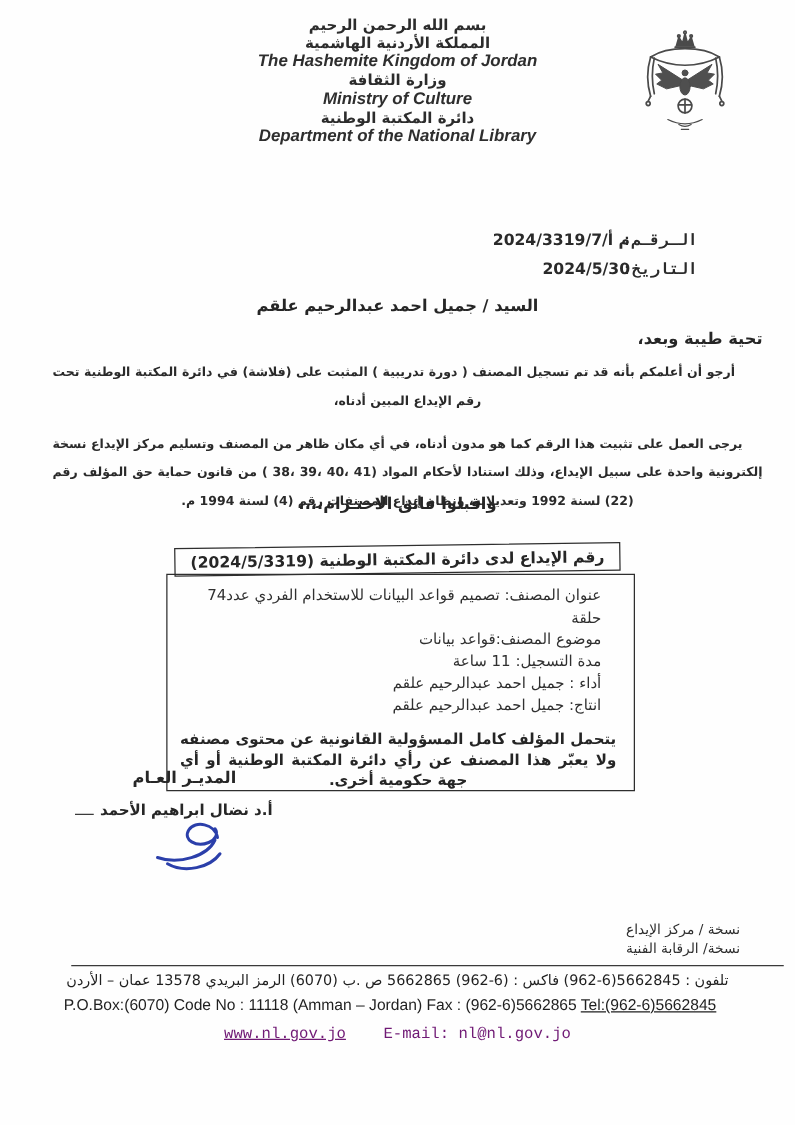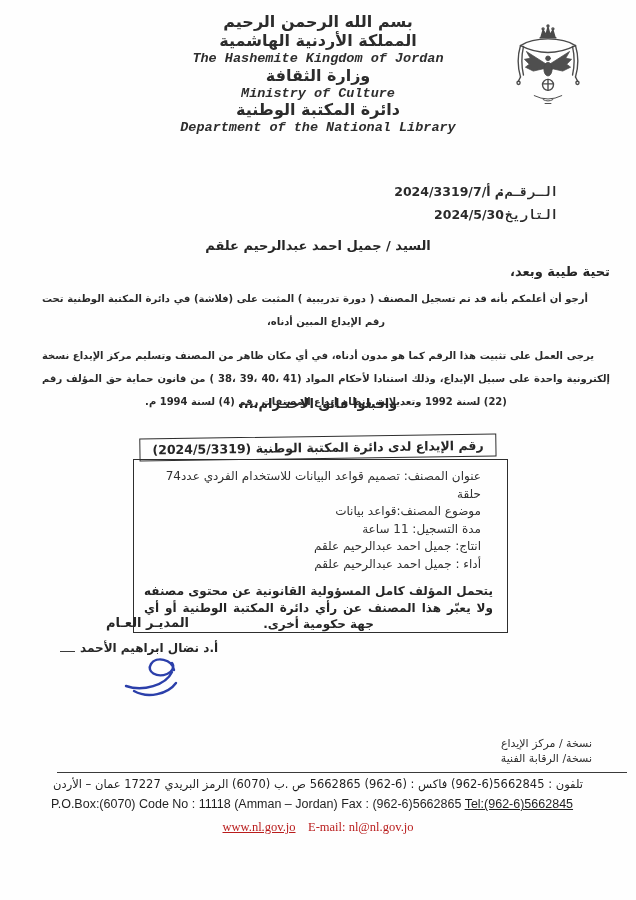--- a/index.html
+++ b/index.html
@@ -1,22 +1,22 @@
 <!DOCTYPE html>
 <html lang="ar"><head>
 <meta charset="utf-8">
 <style>
   html,body{margin:0;padding:0;background:#e8e8e8;}
   .page{position:relative;width:636px;height:900px;background:#fefefe;margin:0 auto;
         font-family:"DejaVu Sans",sans-serif;color:#262626;overflow:hidden;}
 
   
   .letterhead{position:absolute;top:13px;left:0;right:0;text-align:center;line-height:1.18;}
-  .lh-ar{font-weight:bold;font-size:16px;color:#2c2c2c;}
-  .lh-en{font-family:Liberation Mono, monospace;font-style:italic;font-weight:bold;font-size:13.5px;color:#2e2e2e;}
+  .lh-ar{font-weight:bold;font-size:12px;color:#2c2c2c;}
+  .lh-en{font-family:Liberation Sans, sans-serif;font-style:italic;font-weight:bold;font-size:13.5px;color:#2e2e2e;}
   .emblem{position:absolute;top:22px;left:498px;width:100px;height:108px;}
 
   
   .ref-block{position:absolute;top:184px;right:78px;direction:rtl;font-weight:bold;font-size:12.5px;color:#2a2a2a;}
   .ref-row{display:flex;direction:rtl;margin-bottom:7px;}
   .ref-label{width:54px;font-family:Liberation Mono, monospace;}
   .ref-value{white-space:nowrap;}
 
   
   .addressee{position:absolute;top:238px;left:0;right:0;text-align:center;font-weight:bold;font-size:13px;direction:rtl;}
@@ -46,21 +46,21 @@
 
   
   .copies{position:absolute;top:736px;right:44px;direction:rtl;text-align:right;font-size:11px;line-height:15px;color:#2d2d2d;}
 
   
   .footer-sep{position:absolute;top:772px;left:57px;right:9px;border-top:1.4px solid #3a3a3a;}
   .footer-ar{position:absolute;top:777px;left:0;right:0;text-align:center;direction:rtl;font-size:11.5px;color:#1f1f1f;}
   .footer-en{position:absolute;top:797px;left:0;right:12px;text-align:center;direction:ltr;
              font-family:"Liberation Sans",sans-serif;font-size:12.5px;color:#1f1f1f;}
   .footer-web{position:absolute;top:820px;left:0;right:0;text-align:center;direction:ltr;
-              font-family:Liberation Serif, serif;font-size:12.5px;color:#b91c1c;}
+              font-family:Liberation Mono, monospace;font-size:12.5px;color:#701a75;}
 </style>
 </head>
 <body>
 
 <div class="page">
 
   <div class="letterhead">
     <div class="lh-ar">بسم الله الرحمن الرحيم</div>
     <div class="lh-ar">المملكة الأردنية الهاشمية</div>
     <div class="lh-en">The Hashemite Kingdom of Jordan</div>
@@ -117,22 +117,22 @@
   <div class="para para1">أرجو أن أعلمكم بأنه قد تم تسجيل المصنف ( دورة تدريبية ) المثبت على (فلاشة) في دائرة المكتبة الوطنية تحت رقم الإيداع المبين أدناه،</div>
   <div class="para para2"><span>يرجى العمل على تثبيت هذا الرقم كما هو مدون أدناه، في أي مكان ظاهر من المصنف وتسليم مركز الإيداع نسخة  إلكترونية واحدة على سبيل الإيداع، وذلك استنادا لأحكام المواد </span><span dir="ltr">( 38، 39، 40، 41)</span><span> من قانون حماية حق المؤلف رقم (22) لسنة 1992 وتعديلاته، ونظام إيداع المصنفات رقم (4) لسنة 1994 م.</span></div>
   <div class="closing">واقبلوا فائق الاحتـرام،،،،</div>
 
   <div class="title-box"><span>رقم الإيداع لدى دائرة المكتبة الوطنية </span><span dir="ltr">(2024/5/3319)</span></div>
 
   <div class="details-box">
     <div class="detail-line">عنوان المصنف: تصميم قواعد البيانات للاستخدام الفردي عدد74 حلقة</div>
     <div class="detail-line">موضوع المصنف:قواعد بيانات</div>
     <div class="detail-line">مدة التسجيل: 11 ساعة</div>
+    <div class="detail-line">أداء : جميل احمد عبدالرحيم علقم</div>
     <div class="detail-line">انتاج: جميل احمد عبدالرحيم علقم</div>
-    <div class="detail-line">أداء : جميل احمد عبدالرحيم علقم</div>
     <div class="disclaimer">يتحمل المؤلف كامل المسؤولية القانونية عن محتوى مصنفه ولا يعبّر هذا المصنف عن رأي دائرة المكتبة الوطنية أو أي جهة حكومية أخرى.</div>
   </div>
 
   <div class="sig-title">المديـر العـام</div>
   <div class="sig-name-row">
     <span>أ.د نضال ابراهيم الأحمد</span>
     <span class="sig-dash"></span>
   </div>
   <svg class="sig-scribble" viewBox="0 0 86 52">
     <g fill="none" stroke="#2b3faa" stroke-width="2.4" stroke-linecap="round">
@@ -141,17 +141,17 @@
       <path d="M24,37 C38,45 58,40 66,29"></path>
     </g>
   </svg>
 
   <div class="copies">
     <div>نسخة / مركز الإيداع</div>
     <div>نسخة/ الرقابة الفنية</div>
   </div>
 
   <div class="footer-sep"></div>
-  <div class="footer-ar"><span>تلفون : </span><span dir="ltr">(962-6)5662845</span><span>  فاكس : </span><span dir="ltr">5662865 (962-6)</span><span> ص .ب </span><span dir="ltr">(6070)</span><span> الرمز البريدي </span><span dir="ltr">17227</span><span> عمان – الأردن</span></div>
+  <div class="footer-ar"><span>تلفون : </span><span dir="ltr">(962-6)5662845</span><span>  فاكس : </span><span dir="ltr">5662865 (962-6)</span><span> ص .ب </span><span dir="ltr">(6070)</span><span> الرمز البريدي </span><span dir="ltr">13578</span><span> عمان – الأردن</span></div>
   <div class="footer-en"><span>P.O.Box:(6070) Code No : 11118 (Amman – Jordan) Fax : (962-6)5662865 </span><span style="text-decoration: underline;">Tel:(962-6)5662845</span></div>
   <div class="footer-web"><span style="text-decoration: underline;">www.nl.gov.jo</span><span>&nbsp;&nbsp;&nbsp;&nbsp;E-mail: nl@nl.gov.jo</span></div>
 
 </div>
 
 </body></html>

